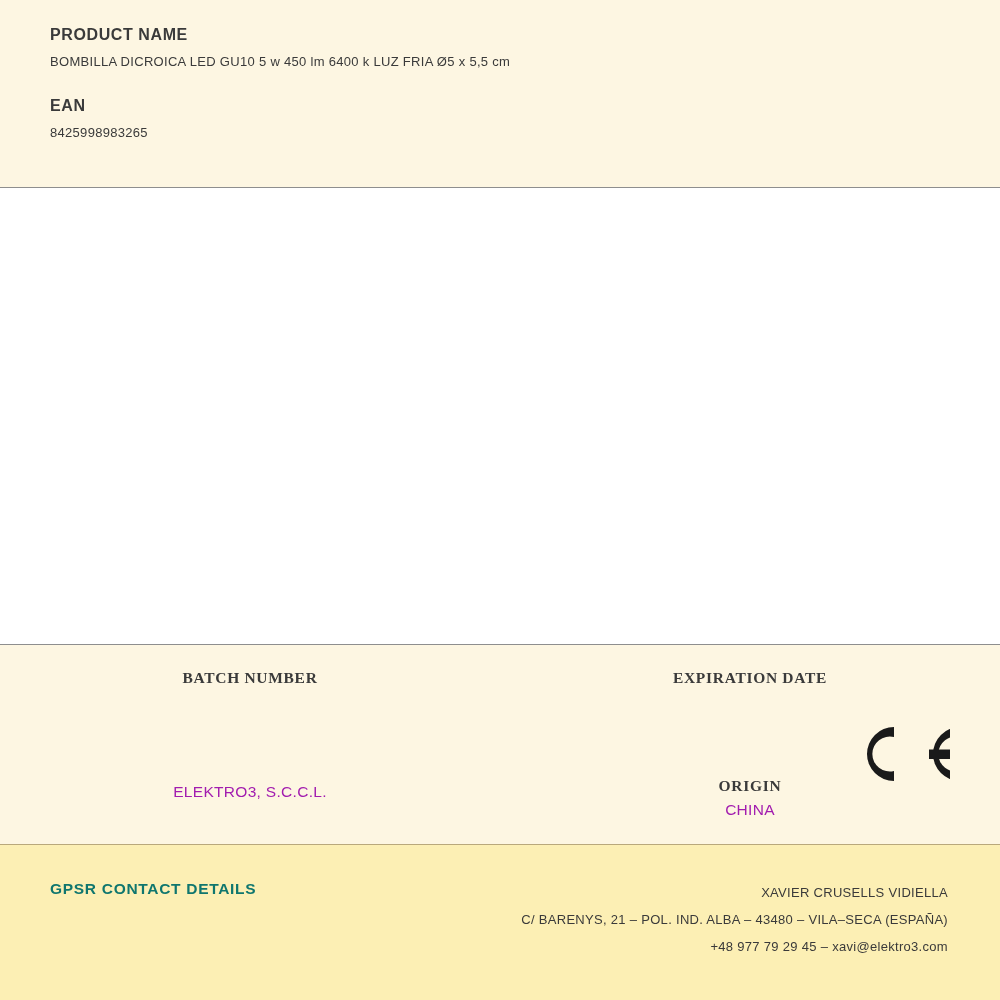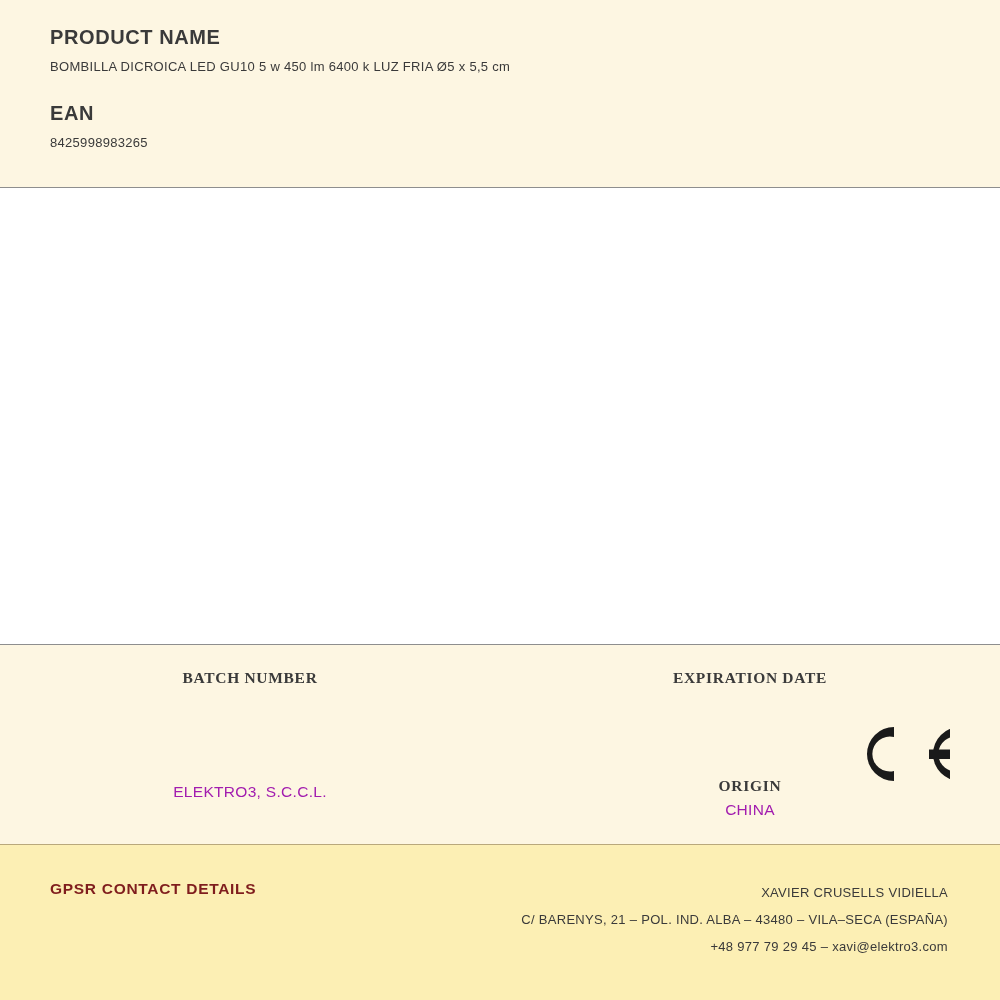--- a/index.html
+++ b/index.html
@@ -27,21 +27,21 @@
   
   .top-block {
     background: #fdf6e2;
     padding: 26px 50px 22px 50px;
     box-sizing: border-box;
     border-bottom: 1px solid #8e8e8e;
     height: 188px;
   }
 
   .field-label {
-    font-size: 20px;
+    font-size: 16px;
     font-weight: bold;
     letter-spacing: 0.6px;
     color: #3a3a3a;
     margin: 0 0 10px 0;
   }
 
   .field-value {
     font-size: 13px;
     font-weight: normal;
     letter-spacing: 0.3px;
@@ -114,21 +114,21 @@
     padding: 34px 52px 0 50px;
     display: flex;
     justify-content: space-between;
     align-items: flex-start;
   }
 
   .gpsr-title {
     font-size: 15.5px;
     font-weight: bold;
     letter-spacing: 0.7px;
-    color: #7f1d1d;
+    color: #0f766e;
     white-space: nowrap;
     padding-top: 1px;
   }
 
   .gpsr-contact {
     text-align: right;
     font-size: 13px;
     letter-spacing: 0.3px;
     color: #3a3a3a;
     line-height: 27px;

